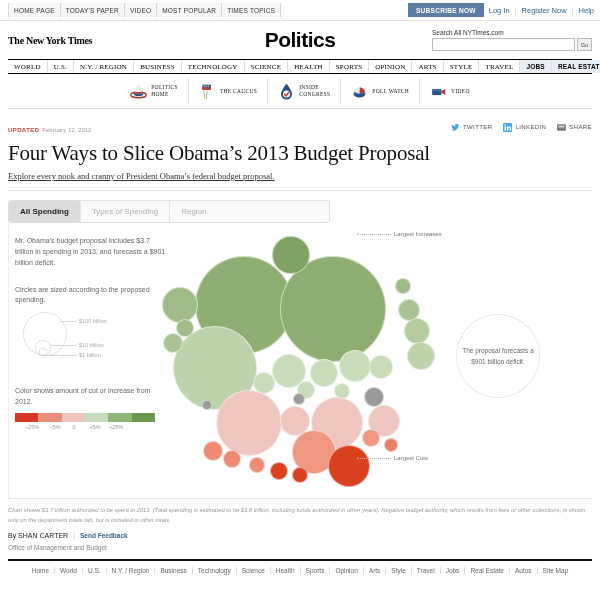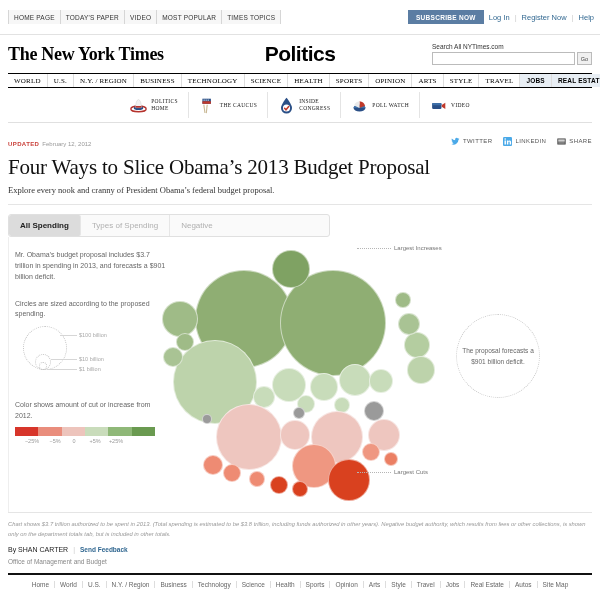--- a/index.html
+++ b/index.html
@@ -6,21 +6,21 @@
   html, body {
     width: 600px; height: 600px;
     background: #fff;
     font-family: "Liberation Sans", sans-serif;
     overflow: hidden;
   }
   .page { width: 600px; height: 600px; position: relative; background:#fff; }
 
   
   .utilbar {
-    height: 35px; display: flex; align-items: center;
+    height: 21px; display: flex; align-items: center;
     padding: 0 6px 0 8px; background: #fff;
     border-bottom: 1px solid #e2e2e2;
   }
   .util-tabs { display: flex; align-items: stretch; height: 14px; }
   .util-tab {
     font-size: 6.5px; color: #333; letter-spacing: .2px;
     padding: 0 5px; display: flex; align-items: center;
     border-right: 1px solid #d6d6d6;
     background: #f7f7f7;
     white-space: nowrap;
@@ -34,21 +34,21 @@
   .util-link { font-size: 7.5px; color: #326891; white-space: nowrap; }
   .util-sep { color: #ccc; font-size: 7.5px; }
 
   
   .masthead {
     height: 38px; display: flex; align-items: center;
     padding: 0 8px; position: relative;
   }
   .nyt-logo {
     font-family: "Liberation Serif", serif; font-weight: bold;
-    font-size: 18px; letter-spacing: -0.3px; color: #000;
+    font-size: 10px; letter-spacing: -0.3px; color: #000;
     white-space: nowrap;
   }
   .section-title {
     position: absolute; left: 0; right: 0; text-align: center;
     font-size: 21px; font-weight: bold; color: #000;
     font-family: "Liberation Sans", sans-serif; letter-spacing: -.5px;
     pointer-events: none;
   }
   .search-box { margin-left: auto; width: 160px; position: relative; z-index: 2; }
   .search-label { font-size: 6.5px; color: #333; margin-bottom: 2px; }
@@ -106,21 +106,21 @@
   .updated-date { font-size: 6px; color: #999; margin-left: 3px; }
   .share-row { margin-left: auto; display: flex; align-items: center; gap: 11px; }
   .share-item { display: flex; align-items: center; gap: 3px; }
   .share-lbl { font-size: 6px; color: #555; letter-spacing: .4px; }
   .headline {
     font-family: "Liberation Serif", serif; font-size: 21px;
     color: #111; margin-top: 5px; letter-spacing: -.2px; font-weight: normal;
   }
   .subhead {
     font-family: "Liberation Serif", serif; font-size: 8.5px;
-    color: #333; margin-top: 5px;
+    color: #333; margin-top: 5px; text-decoration: underline;
   }
   .art-rule { border-bottom: 1px solid #e5e5e5; margin-top: 9px; }
 
   
   .tabs { display: flex; margin: 9px 8px 0; gap: 0;
           border: 1px solid #e0e0e0; border-radius: 3px; overflow:hidden;
           width: 322px; background: #fafafa; }
   .tab {
     font-size: 8px; padding: 6px 11px; color: #b0b0b0;
     border-right: 1px solid #e6e6e6; white-space: nowrap;
@@ -324,21 +324,21 @@
         </div>
     </div>
     <h1 class="headline">Four Ways to Slice Obama’s 2013 Budget Proposal</h1>
     <div class="subhead">Explore every nook and cranny of President Obama’s federal budget proposal.</div>
     <div class="art-rule"></div>
   </div>
 
   <div class="tabs" id="view-tabs">
       <div class="tab active">All Spending</div>
       <div class="tab">Types of Spending</div>
-      <div class="tab">Negative</div>
+      <div class="tab">Region</div>
     </div>
 
   <div class="graphic">
 
     <div class="legend-col">
       <div class="legend-body">Mr. Obama’s budget proposal includes $3.7 trillion in spending in 2013, and forecasts a $901 billion deficit.</div>
       <div class="legend-sizes-note">Circles are sized according to the proposed spending.</div>
 
       <div class="size-legend">
         <div class="sz-circle" style="left:8px; top:2px; width:44px; height:44px;"></div>

